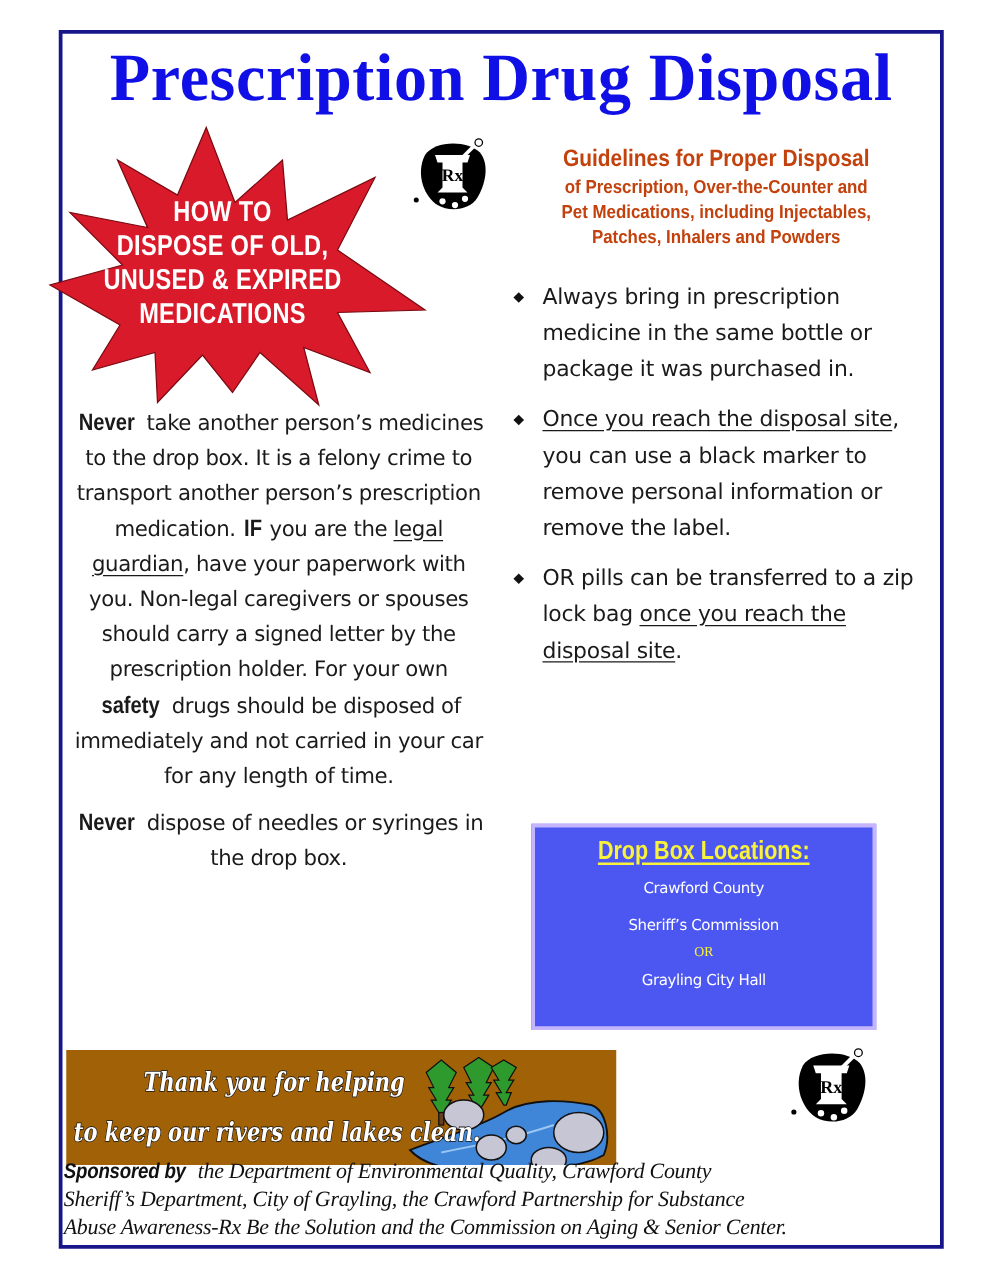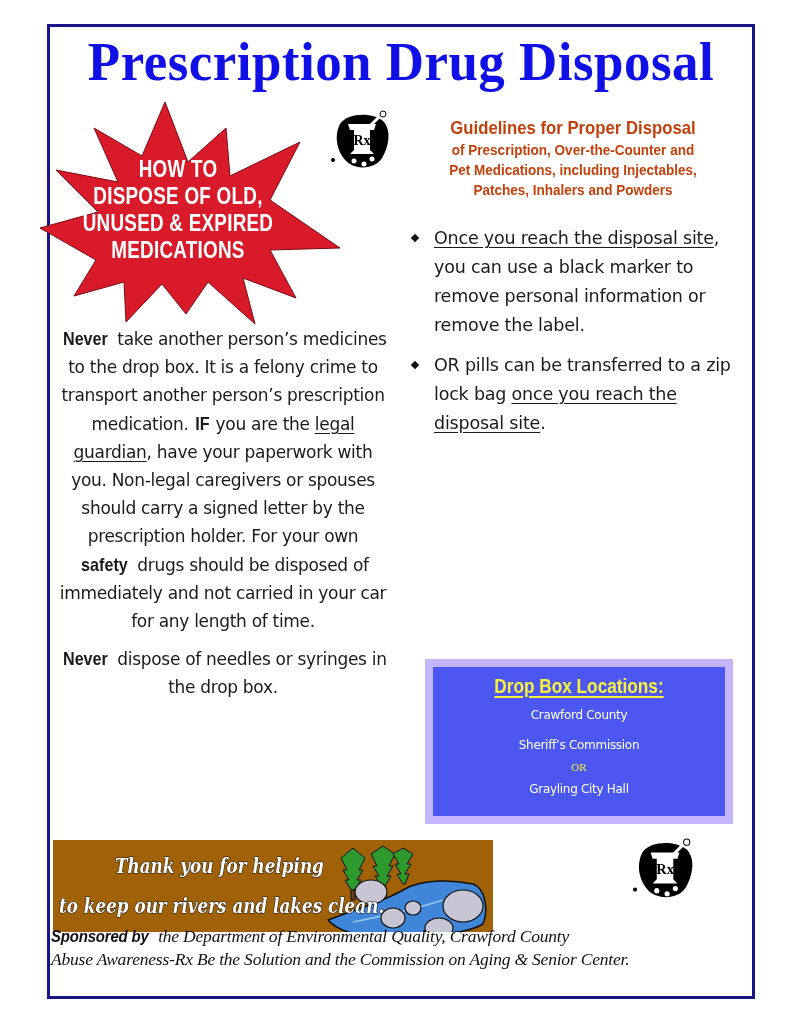--- a/index.html
+++ b/index.html
@@ -51,22 +51,22 @@
 
   .left-text {
     position: absolute; left: 58px; top: 325px; width: 330px; text-align: center;
     font-family: "DejaVu Sans", sans-serif; font-size: 17px; line-height: 28.2px; color: #1a1a1a;
     letter-spacing: -0.3px;
   }
   .left-text p { margin-bottom: 10px; }
   .kw { font-family: "Liberation Sans", sans-serif; font-weight: bold; font-size: 19px; display: inline-block; transform: scaleX(0.85); transform-origin: center; letter-spacing: 0; }
 
   .dropbox {
-    position: absolute; left: 425px; top: 659px; width: 308px; height: 165px;
-    background: #4b57f0; border: 8px solid #c4b5fd; text-align: center; color: #fff;
+    position: absolute; left: 425px; top: 659px; width: 276px; height: 165px;
+    background: #4b57f0; border: 3px solid #c4b5fd; text-align: center; color: #fff;
   }
   .dropbox .dh {
     margin-top: 5px; font-family: "Liberation Sans", sans-serif; font-weight: bold; font-size: 21px;
     color: #f8f23a; text-decoration: underline; text-underline-offset: 3px;
     transform: scaleX(0.82); white-space: nowrap; line-height: 28px;
   }
   .dropbox .loc { font-family: "DejaVu Sans", sans-serif; font-size: 12px; line-height: 30px; letter-spacing: -0.3px; }
   .dropbox .or { font-family: "Liberation Serif", serif; font-size: 11px; color: #f8f23a; line-height: 14px; }
 
   .banner {
@@ -128,20 +128,24 @@
 <div class="guide-head">
   <div class="h1">Guidelines for Proper Disposal</div>
   <div class="sub">of Prescription, Over-the-Counter and</div>
   <div class="sub">Pet Medications, including Injectables,</div>
   <div class="sub">Patches, Inhalers and Powders</div>
 </div>
 
 <div class="bullets">
   <div class="bullet">
     <span class="dot"></span>
+    <span>Always bring in prescription medicine in the same bottle or package it was purchased in.</span>
+  </div>
+  <div class="bullet">
+    <span class="dot"></span>
     <span class="u">Once you reach the disposal site</span><span>, you can use a black marker to remove personal information or remove the label.</span>
   </div>
   <div class="bullet">
     <span class="dot"></span>
     <span>OR pills can be transferred to a zip lock bag </span><span class="u">once you reach the disposal site</span><span>.</span>
   </div>
 </div>
 
 <div class="left-text">
   <p>
@@ -196,14 +200,15 @@
     <circle cx="53" cy="4" r="3" fill="#fff" stroke="#000" stroke-width="1"></circle>
     <text x="32" y="35" text-anchor="middle" font-family="Liberation Serif, serif" font-size="14" font-weight="bold" fill="#000">Rx</text>
     <circle cx="24" cy="51" r="2.5" fill="#fff"></circle>
     <circle cx="34" cy="54" r="2.5" fill="#fff"></circle>
     <circle cx="42" cy="49" r="2.5" fill="#fff"></circle>
   </svg>
 </div>
 
 <div class="sponsor">
   <div><span class="sb">Sponsored by</span><span> the Department of Environmental Quality, Crawford County</span></div>
+  <div>Sheriff’s Department, City of Grayling, the Crawford Partnership for Substance</div>
   <div>Abuse Awareness-Rx Be the Solution and the Commission on Aging &amp; Senior Center.</div>
 </div>
 
 </body></html>

